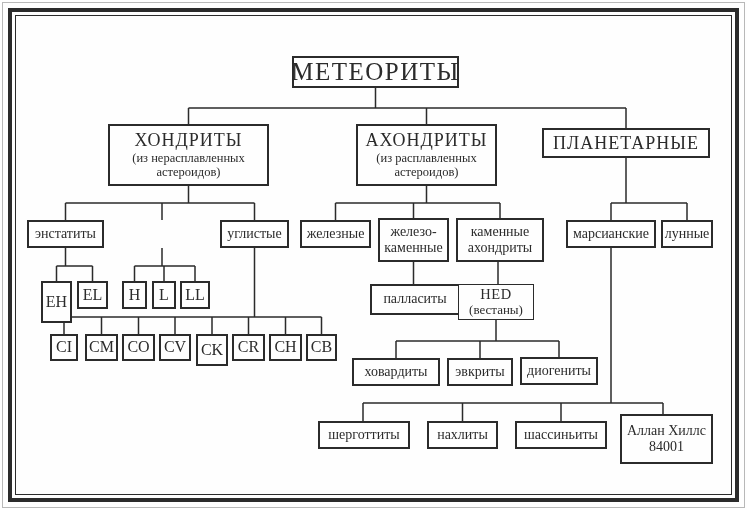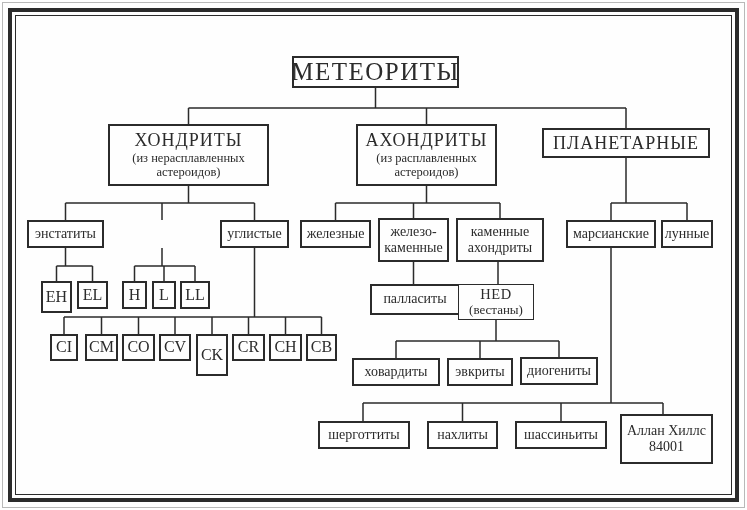--- a/index.html
+++ b/index.html
@@ -76,37 +76,37 @@
   <div class="node lv3" style="left:27px;top:220px;width:77px;height:28px;">энстатиты</div>
   <div class="node lv3" style="left:220px;top:220px;width:69px;height:28px;">углистые</div>
 
   <div class="node lv3" style="left:300px;top:220px;width:71px;height:28px;">железные</div>
   <div class="node lv3" style="left:378px;top:218px;width:71px;height:44px;">железо-каменные</div>
   <div class="node lv3" style="left:456px;top:218px;width:88px;height:44px;">каменные ахондриты</div>
 
   <div class="node lv3" style="left:566px;top:220px;width:90px;height:28px;">марсианские</div>
   <div class="node lv3" style="left:661px;top:220px;width:52px;height:28px;">лунные</div>
 
-  <div class="node code" style="left:41px;top:281px;width:31px;height:32px;">EH</div>
+  <div class="node code" style="left:41px;top:281px;width:31px;height:42px;">EH</div>
   <div class="node code" style="left:77px;top:281px;width:31px;height:28px;">EL</div>
   <div class="node code" style="left:122px;top:281px;width:25px;height:28px;">H</div>
   <div class="node code" style="left:152px;top:281px;width:24px;height:28px;">L</div>
   <div class="node code" style="left:180px;top:281px;width:30px;height:28px;">LL</div>
 
   <div class="node lv3" style="left:370px;top:284px;width:90px;height:31px;">палласиты</div>
   <div class="node hed" style="left:458px;top:284px;width:76px;height:36px;">
     <span class="t1">HED</span>
     <span class="t2">(вестаны)</span>
   </div>
 
   <div class="node code" style="left:50px;top:334px;width:28px;height:27px;">CI</div>
   <div class="node code" style="left:85px;top:334px;width:33px;height:27px;">CM</div>
   <div class="node code" style="left:122px;top:334px;width:33px;height:27px;">CO</div>
   <div class="node code" style="left:159px;top:334px;width:32px;height:27px;">CV</div>
-  <div class="node code" style="left:196px;top:334px;width:32px;height:42px;">CK</div>
+  <div class="node code" style="left:196px;top:334px;width:32px;height:32px;">CK</div>
   <div class="node code" style="left:232px;top:334px;width:33px;height:27px;">CR</div>
   <div class="node code" style="left:269px;top:334px;width:33px;height:27px;">CH</div>
   <div class="node code" style="left:306px;top:334px;width:31px;height:27px;">CB</div>
 
   <div class="node lv3" style="left:352px;top:358px;width:88px;height:28px;">ховардиты</div>
   <div class="node lv3" style="left:447px;top:358px;width:66px;height:28px;">эвкриты</div>
   <div class="node lv3" style="left:520px;top:357px;width:78px;height:28px;">диогениты</div>
 
   <div class="node lv3" style="left:318px;top:421px;width:92px;height:28px;">шерготтиты</div>
   <div class="node lv3" style="left:427px;top:421px;width:71px;height:28px;">нахлиты</div>

